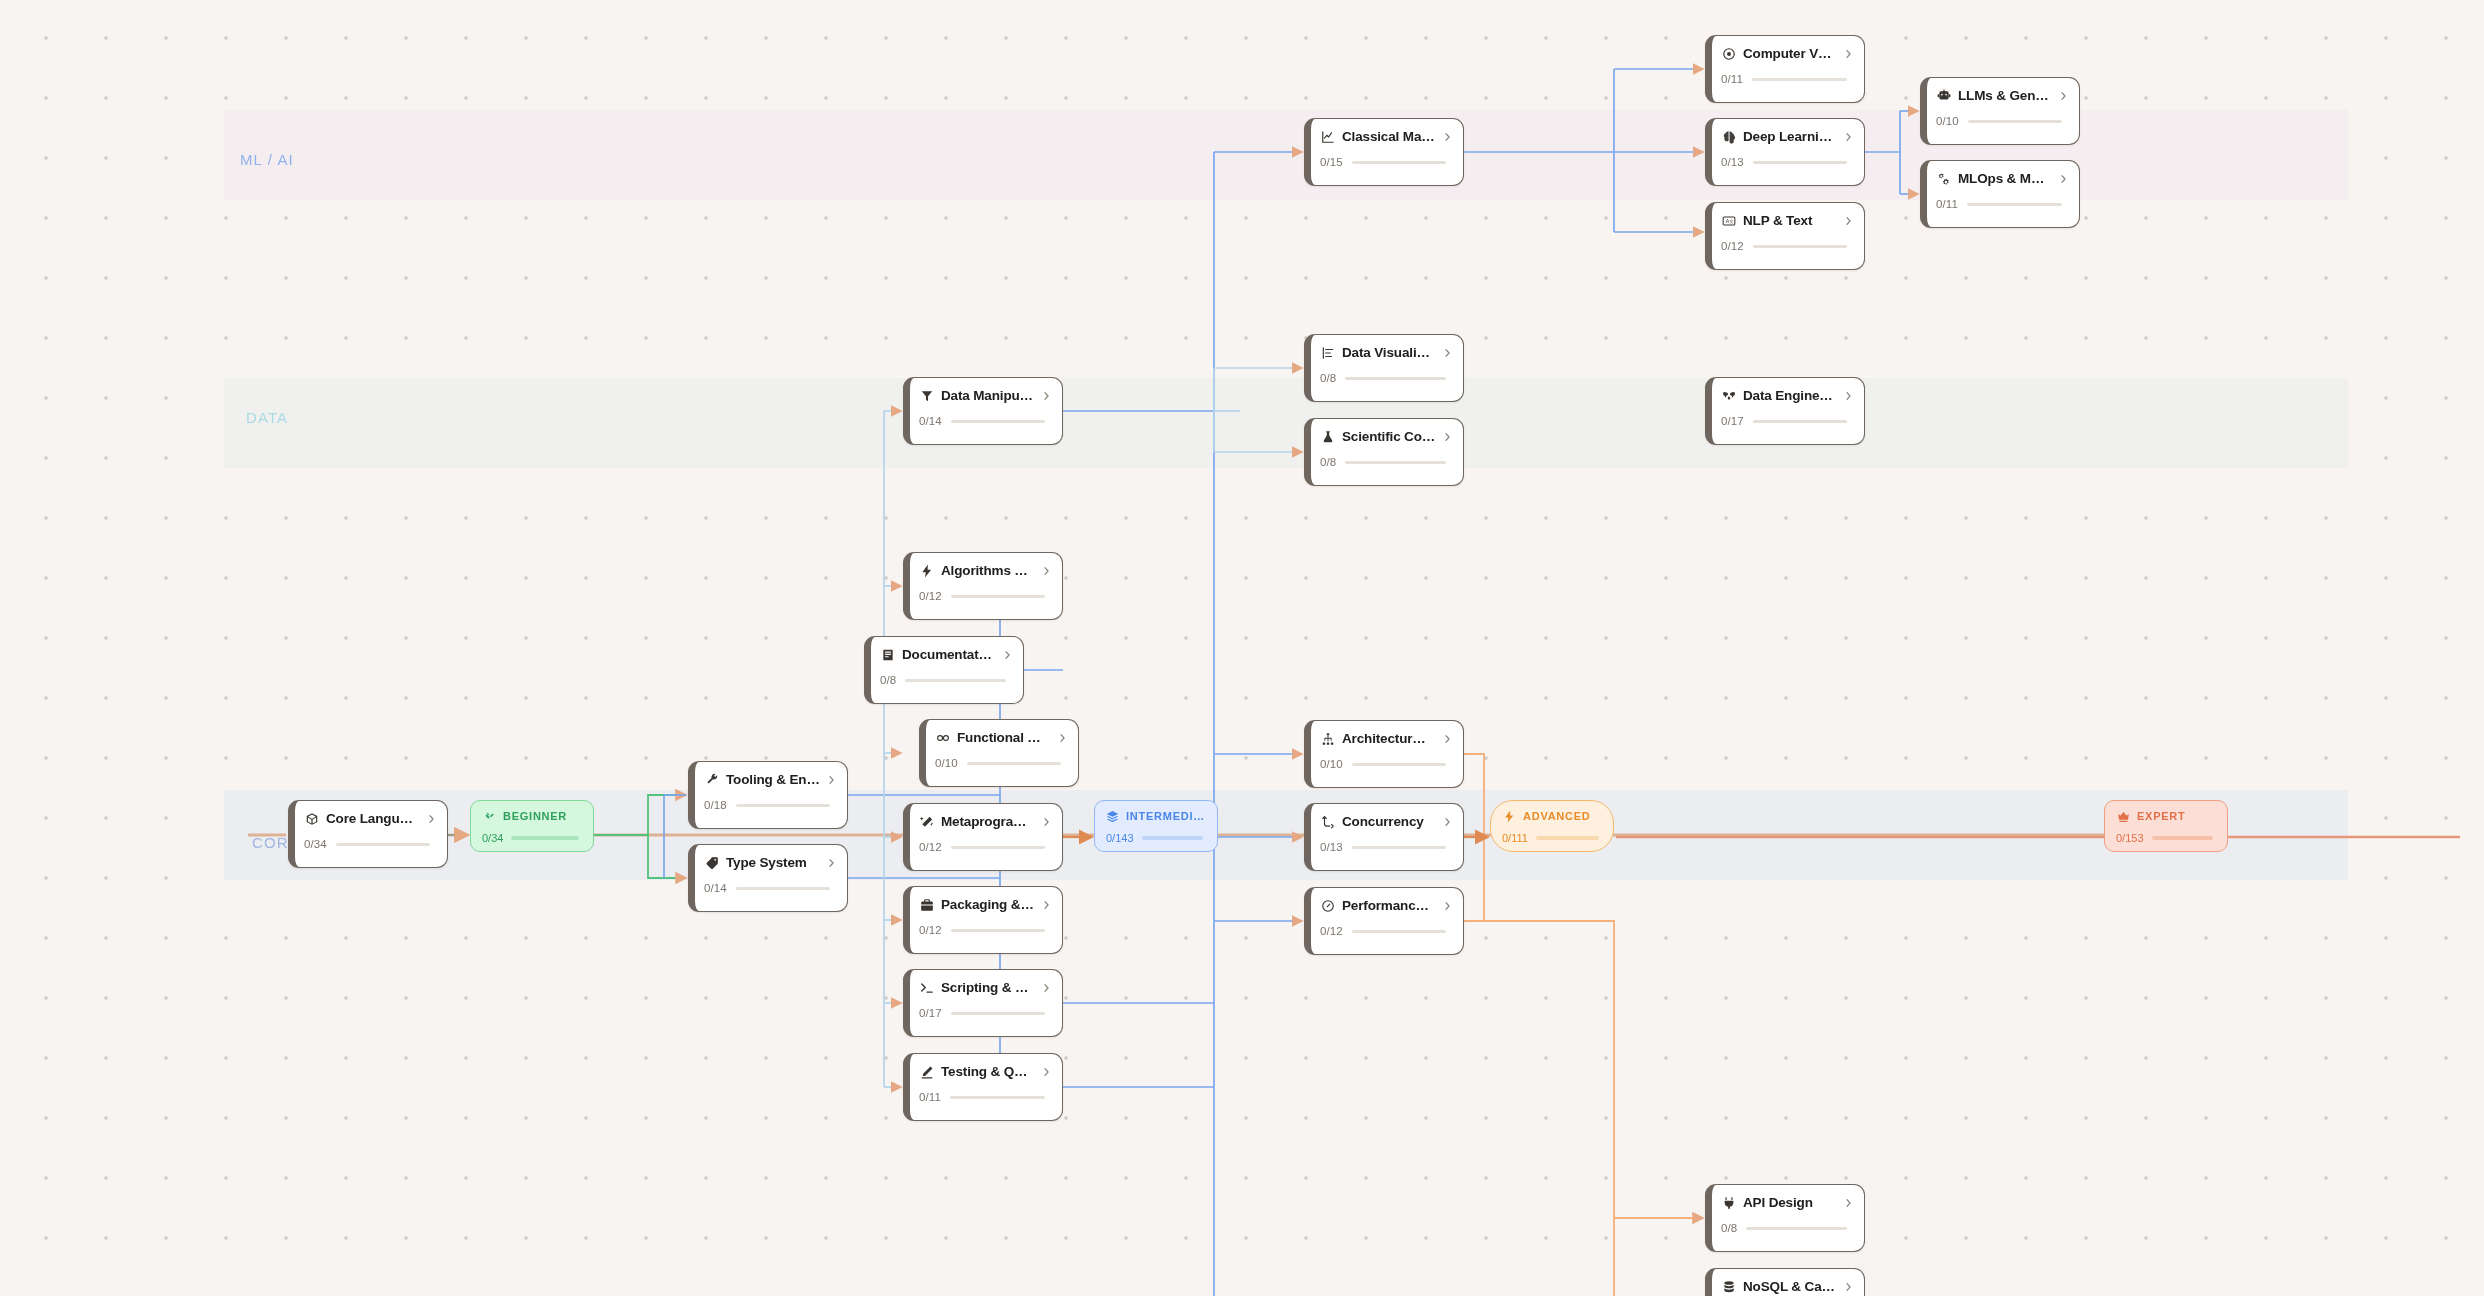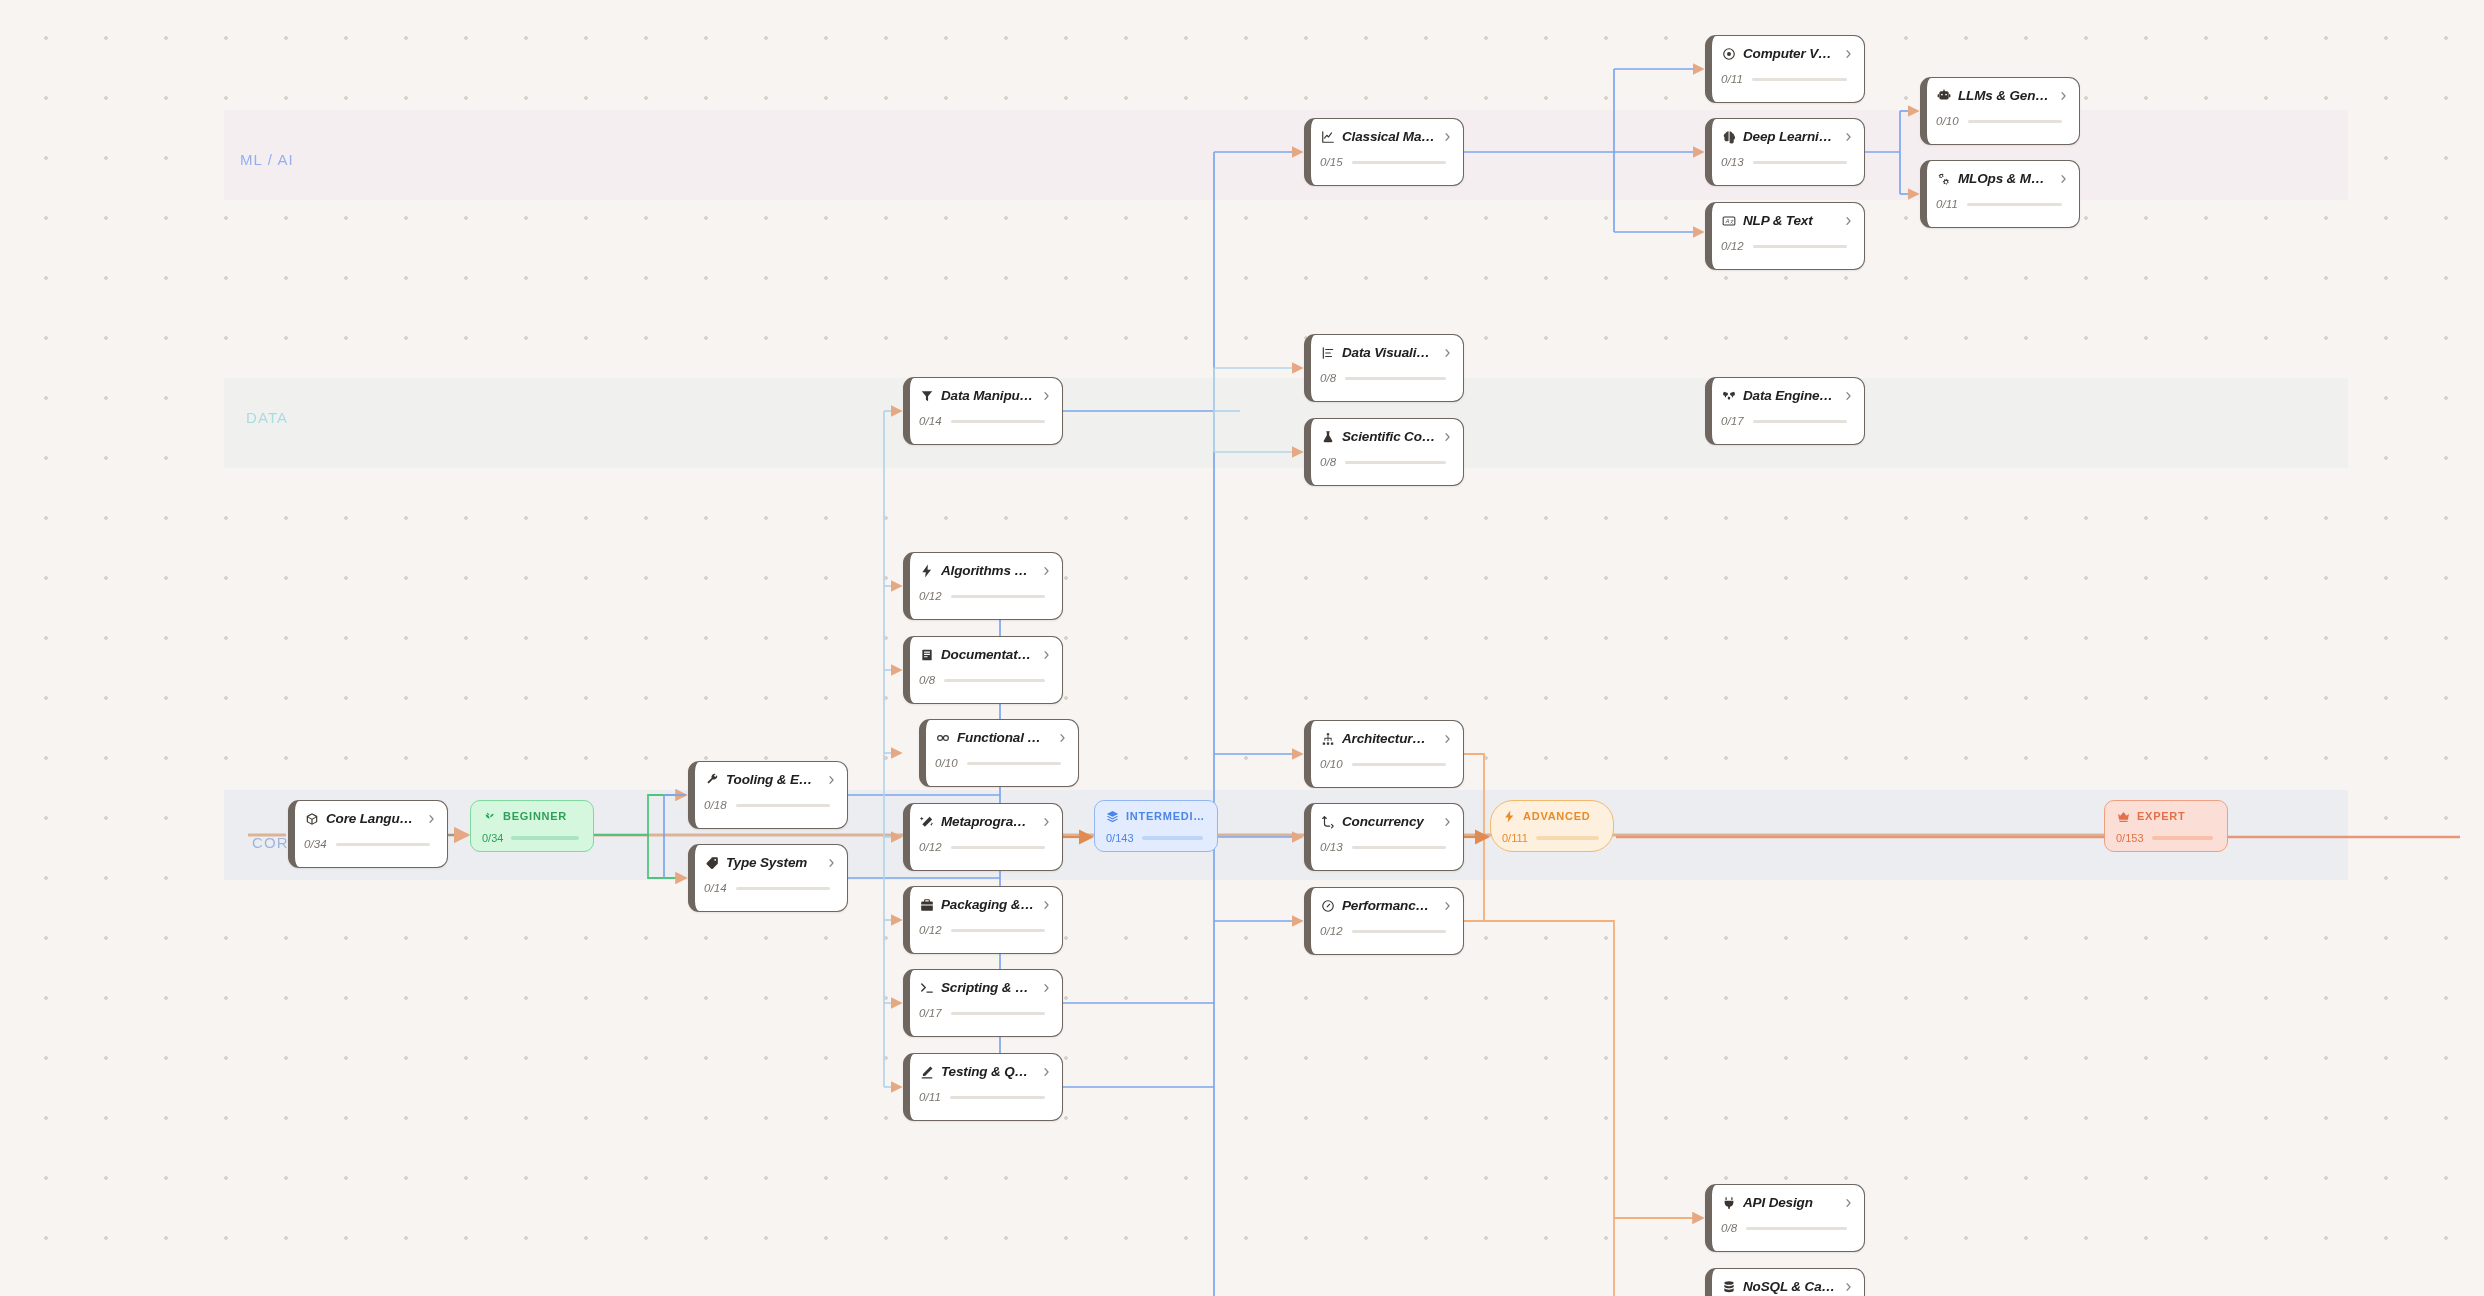--- a/index.html
+++ b/index.html
@@ -31,21 +31,20 @@
   .node{
     position:absolute;
     width:160px;height:68px;
     box-sizing:border-box;
     background:#ffffff;
     border:1.6px solid #6f665f;
     border-left-width:7px;
     border-radius:11px;
     box-shadow:0 1px 2px rgba(80,70,60,.10);
     padding:9px 11px 0 9px;
-    font-style:italic;
   }
   .node .row{display:flex;align-items:center;gap:7px;height:17px;}
   .node .ic{
     width:15px;height:15px;flex:0 0 15px;
     display:flex;align-items:center;justify-content:center;
     color:#3a3530;
   }
   .node .ic svg{width:14px;height:14px;display:block;}
   .node .ttl{
     font-size:13.5px;font-weight:700;color:#20201f;
@@ -277,21 +276,21 @@
             <svg viewBox="0 0 12 16" fill="none" stroke="currentColor" stroke-width="1.7" stroke-linecap="round" stroke-linejoin="round">
               <path d="M4 3.5 8 8l-4 4.5"></path>
             </svg>
           </span>
         </div>
         <div class="meter">
           <span class="cnt">0/12</span>
           <span class="bar"></span>
         </div>
       </div>
-      <div class="node" style="left: 903px; top: 636px;">
+      <div class="node" style="left: 864px; top: 636px;">
         <div class="row">
           <span class="ic">
             <svg viewBox="0 0 24 24" fill="currentColor">
               <path d="M5 3h14a1 1 0 0 1 1 1v16a1 1 0 0 1-1 1H5a1 1 0 0 1-1-1V4a1 1 0 0 1 1-1zm2 3v2h10V6H7zm0 4v2h10v-2H7zm0 4v2h6v-2H7z"></path>
             </svg>
           </span>
           <span class="ttl">Documentat…</span>
           <span class="chev">
             <svg viewBox="0 0 12 16" fill="none" stroke="currentColor" stroke-width="1.7" stroke-linecap="round" stroke-linejoin="round">
               <path d="M4 3.5 8 8l-4 4.5"></path>

